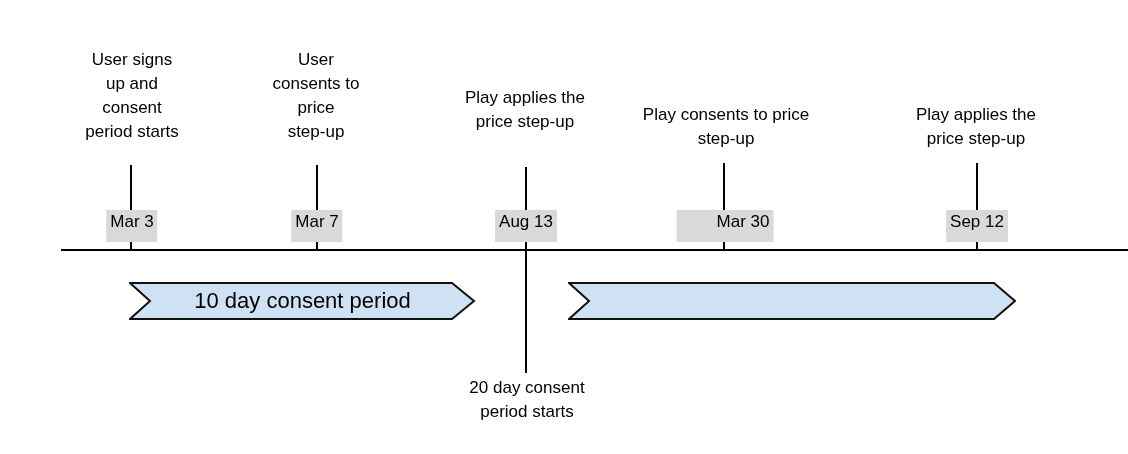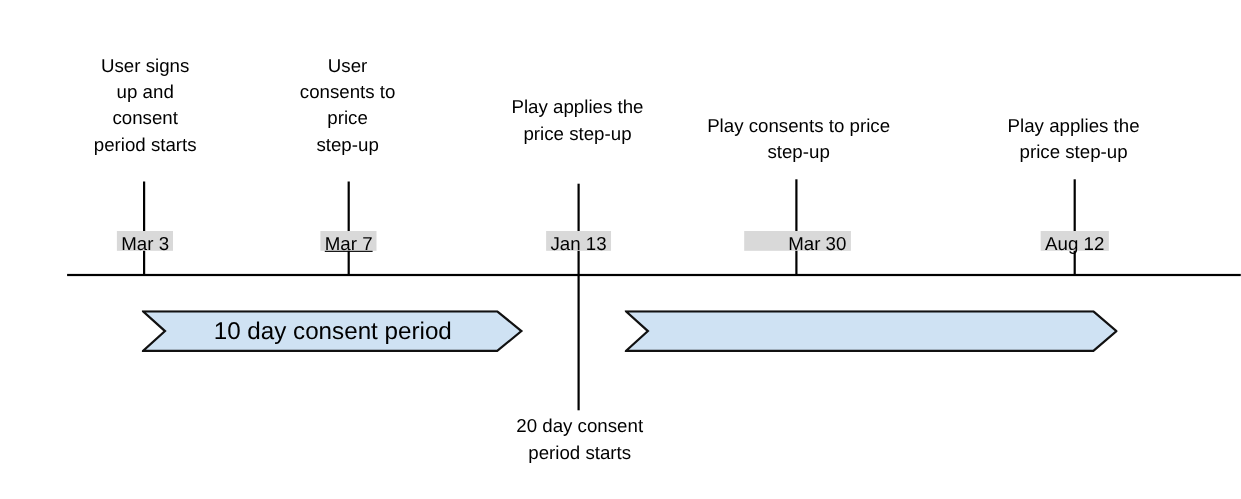--- a/index.html
+++ b/index.html
@@ -44,21 +44,21 @@
     background: var(--line);
     transform: translateX(-50%);
   }
   .date-chip {
     position: absolute;
     top: 210px;
     transform: translateX(-50%);
     background: var(--chip_bg);
     font-size: 17px;
     line-height: 23px;
-    height: 18px;
+    height: 32px;
     padding: 0 4px;
     white-space: nowrap;
     z-index: 2;
   }
   .banner-shape { position: absolute; top: 282px; }
   .banner-shape polygon {
     fill: var(--banner_fill);
     stroke: var(--banner_stroke);
     stroke-width: 2;
     stroke-linejoin: miter;
@@ -100,42 +100,42 @@
     <div class="tick" style="left:99px; top:165px; height:85px;"></div>
     <div class="date-chip" style="left:100px;">Mar 3</div>
   </div>
 
   <div class="event">
     <div class="event-label" style="left:284px; top:48px;">User
 consents to
 price
 step-up</div>
     <div class="tick" style="left:285px; top:165px; height:85px;"></div>
-    <div class="date-chip" style="left:285px;text-decoration:underline;">Mar 7</div>
+    <div class="date-chip" style="left:285px;">Mar 7</div>
   </div>
 
   <div class="event">
     <div class="event-label" style="left:493px; top:86px;">Play applies the
 price step-up</div>
     <div class="tick" style="left:494px; top:167px; height:206px;"></div>
-    <div class="date-chip" style="left:494px;">Jan 13</div>
+    <div class="date-chip" style="left:494px;">Aug 13</div>
   </div>
 
   <div class="event">
     <div class="event-label" style="left:694px; top:103px;">Play consents to price
 step-up</div>
     <div class="tick" style="left:692px; top:163px; height:87px;"></div>
     <div class="date-chip" style="left:693px;padding-left:40px;">Mar 30</div>
   </div>
 
   <div class="event">
     <div class="event-label" style="left:944px; top:103px;">Play applies the
 price step-up</div>
     <div class="tick" style="left:945px; top:163px; height:87px;"></div>
-    <div class="date-chip" style="left:945px;">Aug 12</div>
+    <div class="date-chip" style="left:945px;">Sep 12</div>
   </div>
 
   <div class="below-note" style="left:495px;">20 day consent
 period starts</div>
 
   <svg class="banner-shape" style="left:97px;" width="347" height="38" aria-hidden="true">
     <polygon points="1,1 323,1 345,19 323,37 1,37 21,19"></polygon>
   </svg>
   <div class="banner-label" style="left:97px; width:347px;">10 day consent period</div>
 

